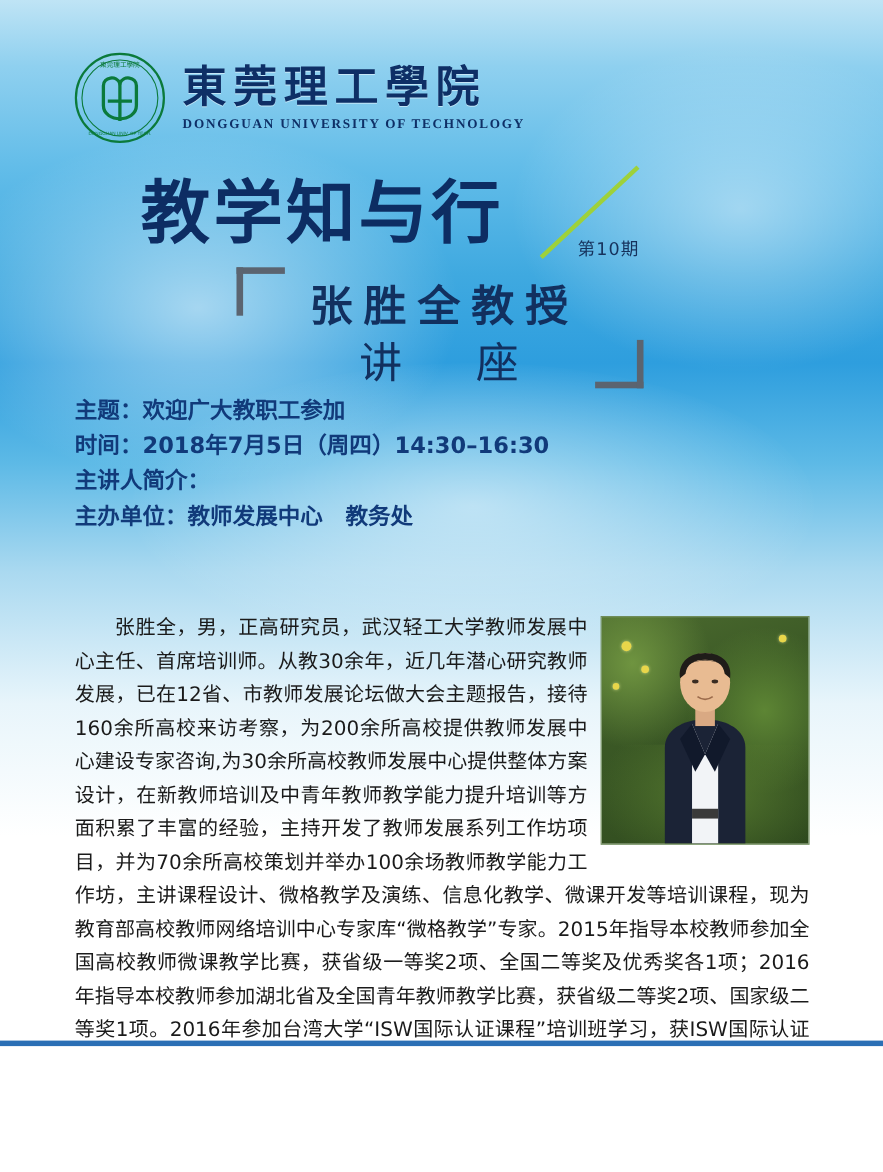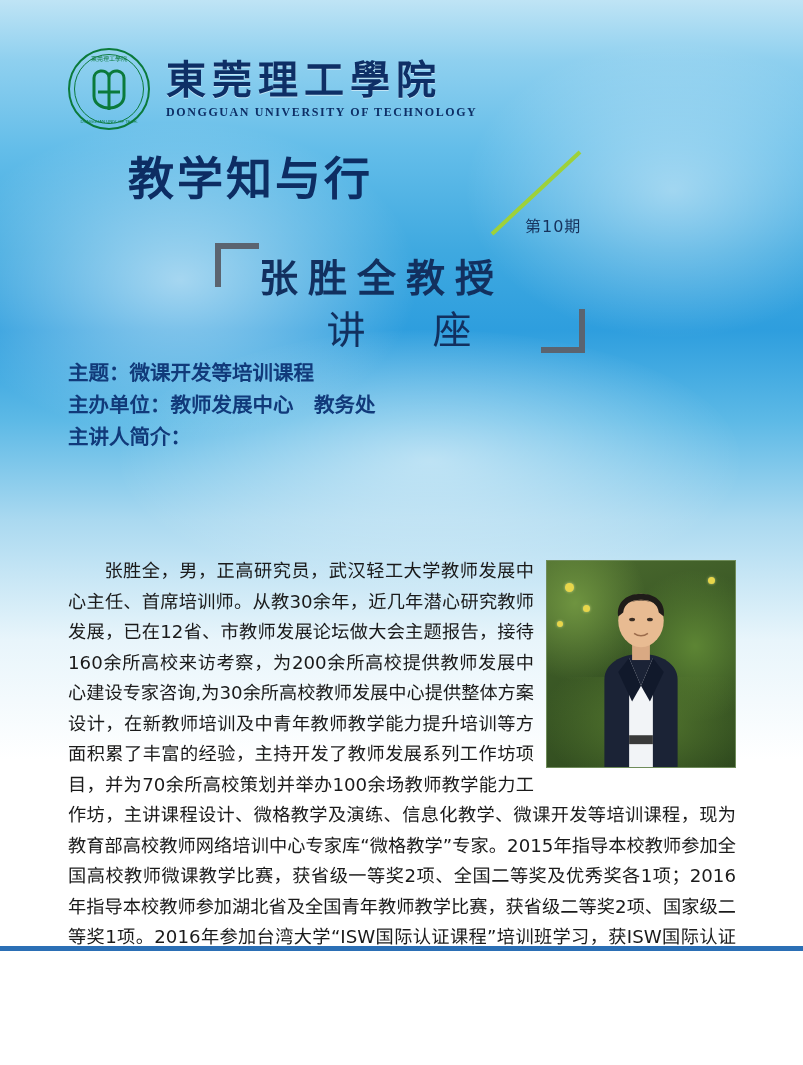--- a/index.html
+++ b/index.html
@@ -122,21 +122,21 @@
     letter-spacing: 1.6px;
     margin-top: 2px;
   }
 
   
   .series-title {
     position: absolute;
     left: 128px;
     top: 142px;
     font-family: "DejaVu Serif", "Liberation Serif", serif;
-    font-size: 46px;
+    font-size: 63px;
     font-weight: bold;
     color: #0d2d63;
     letter-spacing: 3px;
     white-space: nowrap;
   }
   .slash {
     position: absolute;
     left: 486px;
     top: 148px;
     width: 100px;
@@ -167,21 +167,21 @@
     height: 44px;
     box-sizing: border-box;
   }
   .bk-tl { left: 0; top: 0; border-left: 6px solid #5b6470; border-top: 6px solid #5b6470; }
   .bk-br { right: 0; bottom: 0; border-right: 6px solid #5b6470; border-bottom: 6px solid #5b6470; }
   .speaker-name {
     position: absolute;
     left: 34px;
     top: 4px;
     width: 300px;
-    text-align: left;
+    text-align: center;
     font-family: "DejaVu Serif", "Liberation Serif", serif;
     font-size: 39px;
     font-weight: bold;
     color: #12305f;
     letter-spacing: 10px;
     text-indent: 10px;
   }
   .speaker-kind {
     position: absolute;
     left: 34px;
@@ -318,27 +318,30 @@
 
   <div class="bracket-block">
     <div class="bk bk-tl"></div>
     <div class="bk bk-br"></div>
     <div class="speaker-name">张胜全教授</div>
     <div class="speaker-kind">讲　座</div>
   </div>
 
   <div class="info">
     <div class="info-line">
-      <span class="lbl">主题：</span><span class="val">微课开发等培训课程</span>
+      <span class="lbl">主题：</span><span class="val">欢迎广大教职工参加</span>
+    </div>
+    <div class="info-line">
+      <span class="lbl">时间：</span><span class="val">2018年7月5日（周四）14:30–16:30</span>
+    </div>
+    <div class="info-line">
+      <span class="lbl">主讲人简介：</span>
     </div>
     <div class="info-line">
       <span class="lbl">主办单位：</span><span class="val">教师发展中心　教务处</span>
-    </div>
-    <div class="info-line">
-      <span class="lbl">主讲人简介：</span>
     </div>
   </div>
 
   <div class="bio">
     <div class="photo">
       <div class="foliage-a"></div>
       <div class="foliage-b"></div>
       <div class="foliage-c"></div>
       <div class="flower f1"></div>
       <div class="flower f2"></div>

